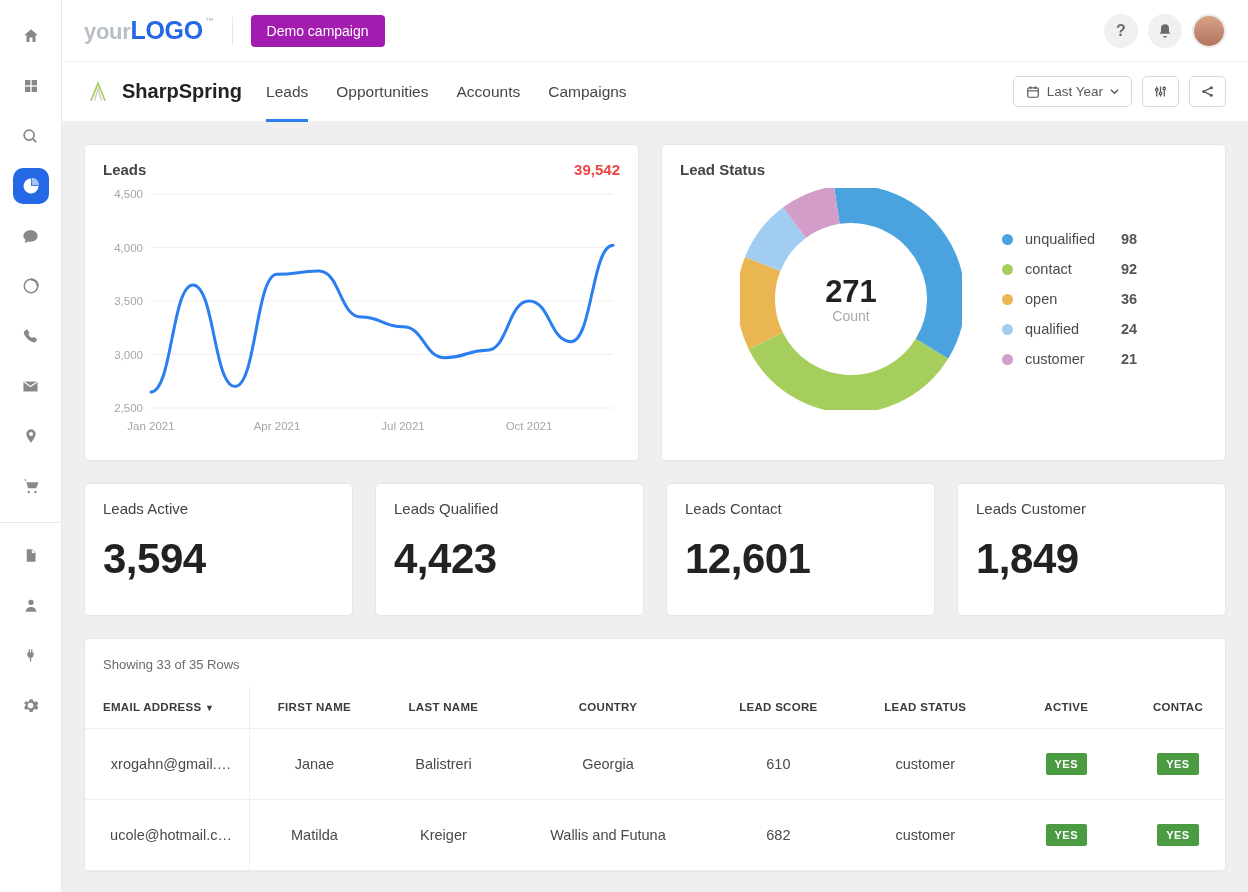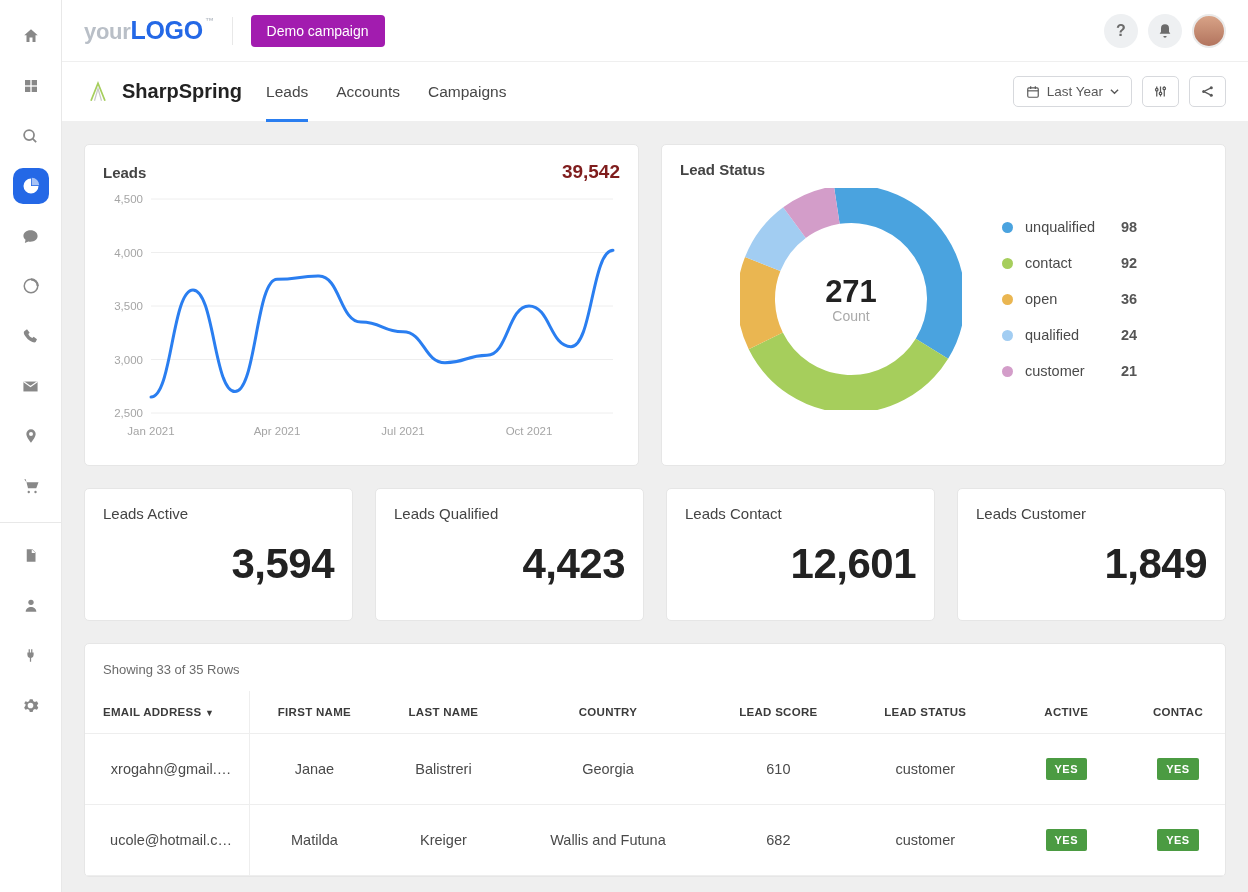--- a/index.html
+++ b/index.html
@@ -25,36 +25,36 @@
 .tabs{display:flex;gap:28px;align-items:center;height:100%}
 .tab{font-size:15.5px;color:#474747;cursor:pointer;height:100%;display:flex;align-items:center;position:relative}
 .tab.active::after{content:"";position:absolute;left:0;right:0;bottom:-1px;height:3px;background:#2a7ef0}
 .hdr-right{display:flex;gap:10px;margin-left:auto}
 .btn-outline{background:#fff;border:1px solid #d7d9dd;border-radius:5px;padding:7px 12px;font-size:13.5px;color:#585858;cursor:pointer;display:flex;align-items:center;gap:7px}
 .content{flex:1;background:#efefef;padding:22px;overflow:auto}
 .row{display:flex;gap:22px;margin-bottom:22px}
 .card{background:#fff;border:1px solid #e6e6e6;border-radius:5px;padding:16px 18px}
 .card-head{display:flex;align-items:center;margin-bottom:6px}
 .card-title{font-size:15px;font-weight:600;color:#444}
-.card-value{margin-left:auto;font-size:19px;font-weight:700;color:#7f1d1d}
+.card-value{margin-left:auto;font-size:15px;font-weight:700;color:#ef4444}
 .leads-chart{width:555px}
 .donut-card{flex:1}
 .donut-wrap{display:flex;align-items:center;gap:40px;padding:10px 0 6px 60px}
 .donut-center{text-align:center;position:absolute}
 .donut-center .big{font-size:31px;font-weight:700;color:#222}
 .donut-center .lbl{font-size:14px;color:#a9a9a9;margin-top:-2px}
 .donut-holder{position:relative;width:222px;height:222px;display:flex;align-items:center;justify-content:center}
-.legend{display:flex;flex-direction:column;gap:20px}
+.legend{display:flex;flex-direction:column;gap:14px}
 .legend-row{display:flex;align-items:center;gap:12px;font-size:14.5px;color:#4a4a4a}
 .legend-dot{width:11px;height:11px;border-radius:50%}
 .legend-name{width:84px}
 .legend-val{font-weight:600;color:#555}
 .stat-row .card{flex:1}
 .stat-label{font-size:15px;color:#444;font-weight:500}
-.stat-num{font-size:42px;font-weight:700;color:#222;text-align:right;margin-top:18px;margin-bottom:16px;letter-spacing:-.5px}
+.stat-num{font-size:42px;font-weight:700;color:#222;text-align:left;margin-top:18px;margin-bottom:16px;letter-spacing:-.5px}
 .table-card{padding:0}
 .table-meta{padding:18px 18px 14px;font-size:13px;color:#6b6b6b}
 table{width:100%;border-collapse:collapse;table-layout:fixed}
 th{font-size:11.5px;font-weight:700;color:#3b3b3b;text-align:center;padding:15px 10px;border-bottom:1px solid #eee;letter-spacing:.3px}
 th.sorted{border-right:1px solid #eee;text-align:left}
 td{font-size:14.5px;color:#4a4a4a;text-align:center;padding:24px 10px;border-bottom:1px solid #eee}
 td.first{text-align:center;border-right:1px solid #eee;padding-left:18px;overflow:hidden;text-overflow:ellipsis;white-space:nowrap}
 .badge{display:inline-block;background:#4b9b42;color:#fff;font-size:11px;font-weight:600;padding:5px 9px;border-radius:2px;letter-spacing:.5px}
 svg{display:block}
 .axis-text{font-size:11.5px;fill:#a5a5a5}
@@ -166,20 +166,21 @@
     </div>
 
     <div class="subhead">
       <svg class="appicon" viewBox="0 0 32 32">
           <path d="M8 26 L16 6 L24 26" fill="none" stroke="#a6ce5c" stroke-width="2"></path>
           <path d="M12 26 L16 12 L20 26" fill="none" stroke="#c9c9c9" stroke-width="1.4"></path>
         </svg>
       <div class="appname">SharpSpring</div>
       <div class="tabs">
         <div class="tab active">Leads</div>
+        <div class="tab">Opportunities</div>
         <div class="tab">Accounts</div>
         <div class="tab">Campaigns</div>
       </div>
       <div class="hdr-right">
         <button class="btn-outline">
           <svg width="14" height="14" viewBox="0 0 24 24" fill="none" stroke="currentColor" stroke-width="2">
               <rect x="3" y="5" width="18" height="16" rx="2"></rect>
               <line x1="3" y1="10" x2="21" y2="10"></line>
               <line x1="8" y1="2" x2="8" y2="7"></line>
               <line x1="16" y1="2" x2="16" y2="7"></line>

